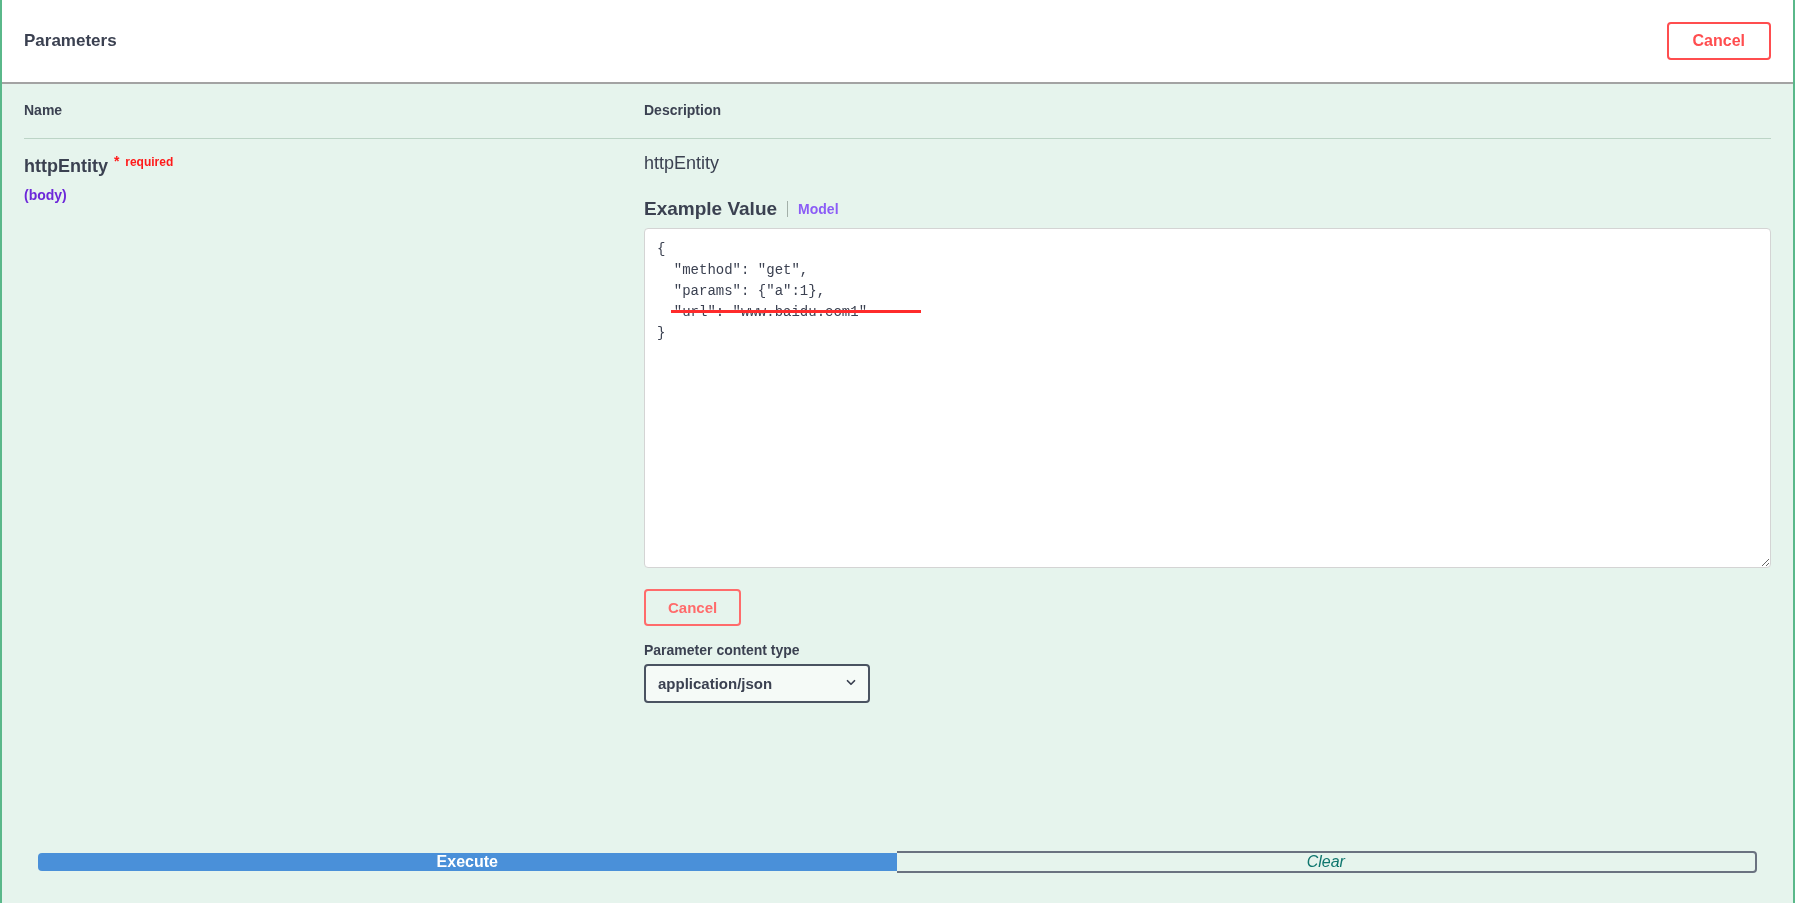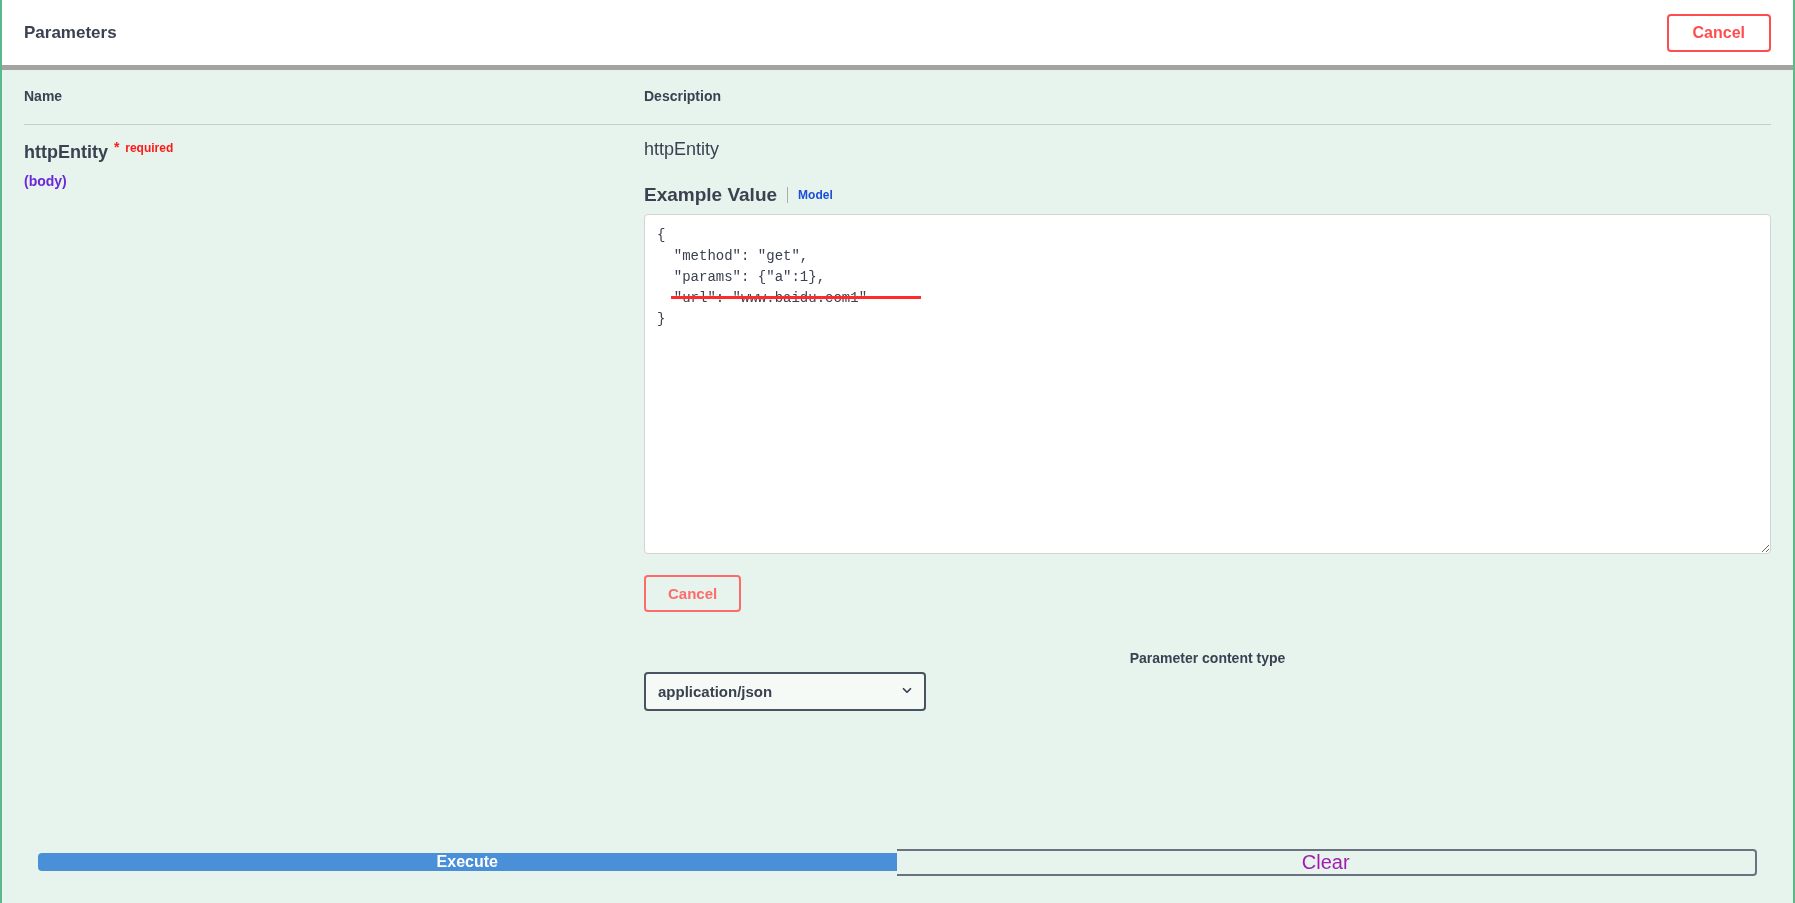--- a/index.html
+++ b/index.html
@@ -15,22 +15,22 @@
     overflow: hidden;
     border-left: 2px solid #5ab88a;
     border-right: 2px solid #5ab88a;
   }
   .panel-header {
     display: flex;
     justify-content: space-between;
     align-items: center;
     background: #ffffff;
     padding: 10px 22px;
-    border-bottom: 5px solid #a3a3a3;
-    height: 70px;
+    border-bottom: 2px solid #a3a3a3;
+    height: 84px;
   }
   .panel-title {
     font-weight: 700;
     font-size: 17px;
     color: #3b4151;
   }
   .btn-cancel-top {
     background: transparent;
     border: 2px solid #ff4d4f;
     color: #ff4d4f;
@@ -106,22 +106,22 @@
     padding-right: 10px;
     cursor: pointer;
   }
   .tab-divider {
     width: 1px;
     height: 16px;
     background: #a3b0a9;
     margin-right: 10px;
   }
   .tab-inactive {
-    font-size: 12px;
-    color: #1d4ed8;
+    font-size: 14px;
+    color: #8b5cf6;
     cursor: pointer;
   }
   .body-textarea {
     width: 100%;
     height: 340px;
     background: #fff;
     border: 1px solid #d4d4d4;
     border-radius: 4px;
     padding: 10px 12px;
     font-family: "Consolas", "Courier New", monospace;
@@ -152,27 +152,26 @@
     border-radius: 4px;
     font-size: 15px;
     font-weight: 700;
     cursor: pointer;
     margin-top: 18px;
   }
   .content-type-label {
     font-size: 14px;
     font-weight: 700;
     color: #3b4151;
-    margin-top: 38px;
+    margin-top: 16px;
     margin-bottom: 6px;
-    text-align: center;
   }
   .select-wrap {
     position: relative;
-    width: 282px;
+    width: 226px;
   }
   .content-type-select {
     width: 100%;
     padding: 9px 12px;
     font-size: 15px;
     font-weight: 700;
     color: #3b4151;
     background: #f5faf7;
     border: 2px solid #4a5361;
     border-radius: 4px;
@@ -202,28 +201,29 @@
     border: none;
     border-top-left-radius: 4px;
     border-bottom-left-radius: 4px;
     font-size: 16px;
     font-weight: 700;
     cursor: pointer;
   }
   .btn-clear {
     flex: 1;
     background: transparent;
-    color: #a21caf;
+    color: #0f766e;
     border: 2px solid #6a7280;
     border-top-right-radius: 4px;
     border-bottom-right-radius: 4px;
     border-left: none;
-    font-size: 20px;
+    font-size: 16px;
     font-weight: 400;
     cursor: pointer;
+    font-style: italic;
   }
 </style>
 </head>
 <body>
 
 <div class="panel-header">
   <div class="panel-title">Parameters</div>
   <button class="btn-cancel-top">Cancel</button>
 </div>
 

